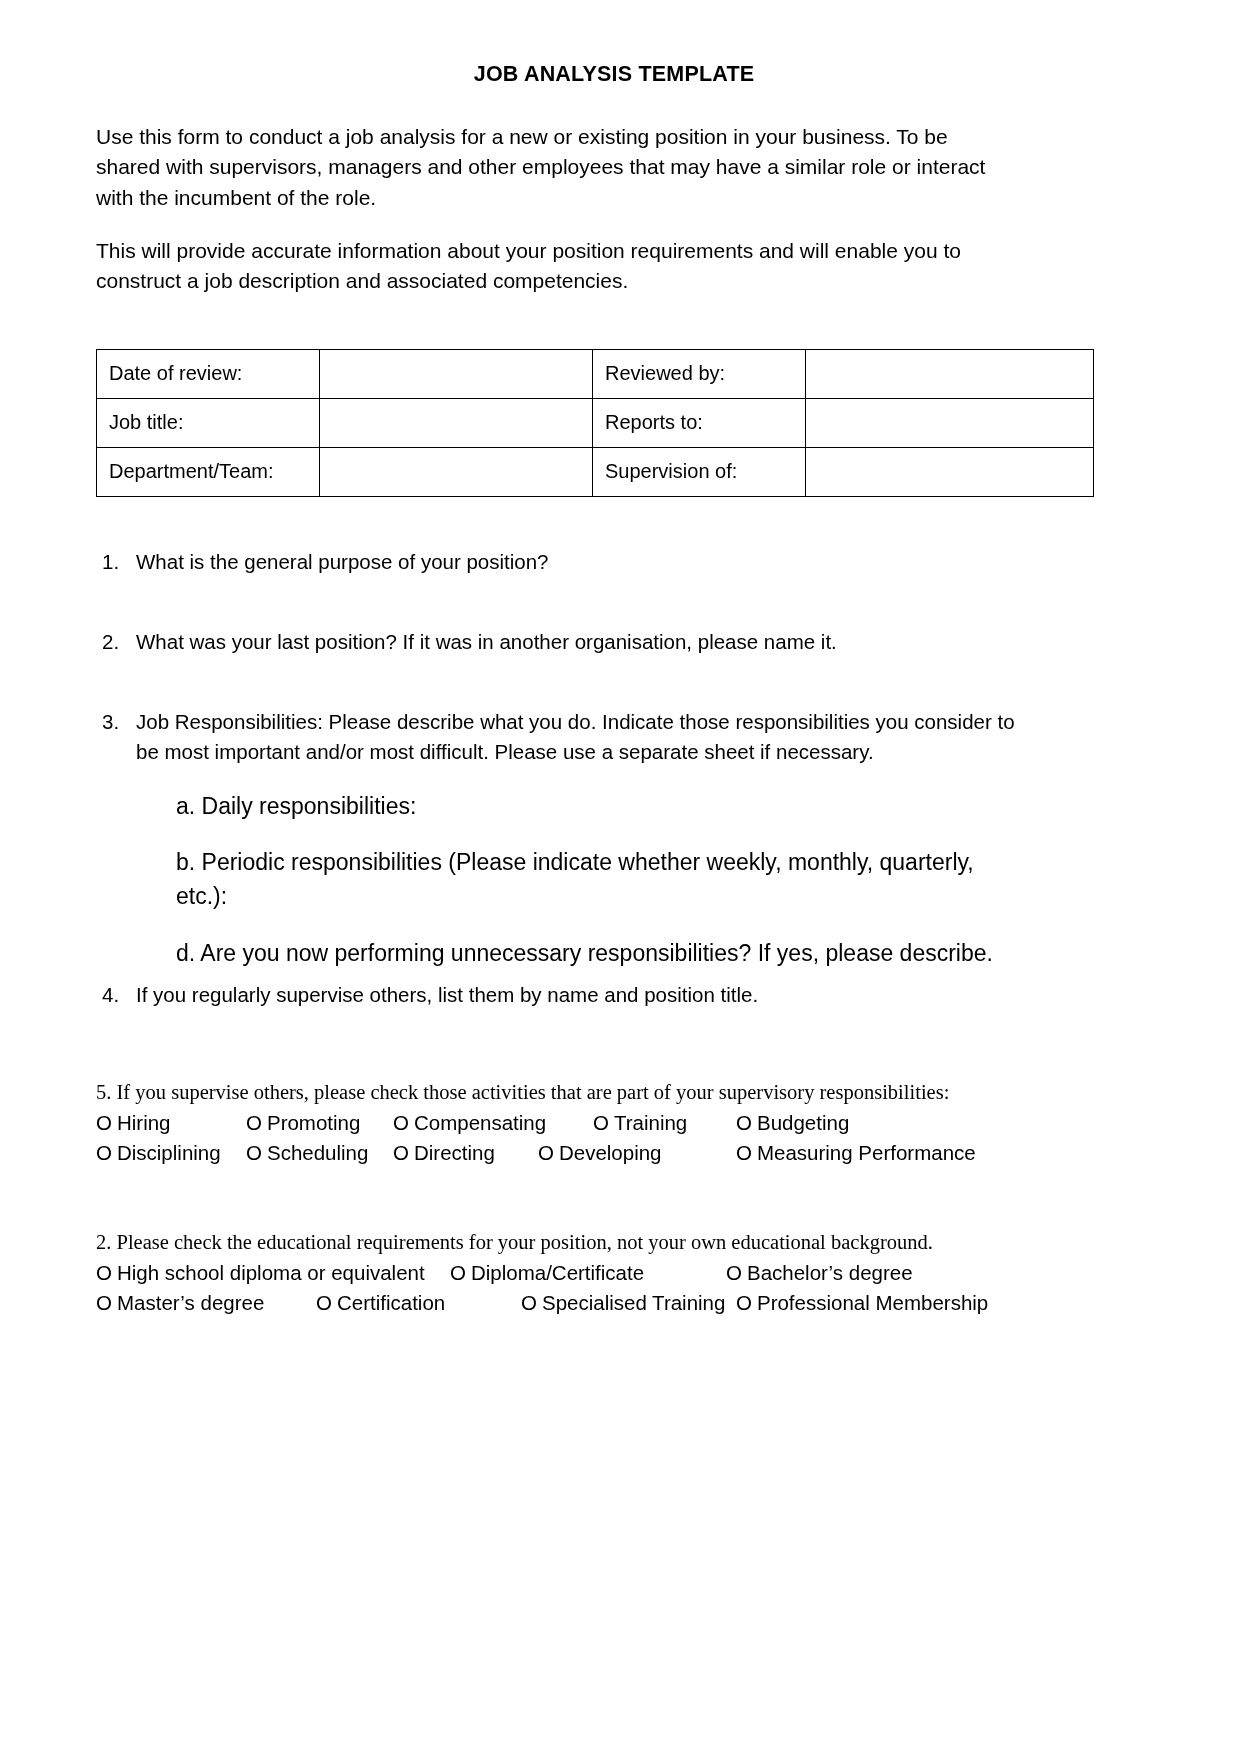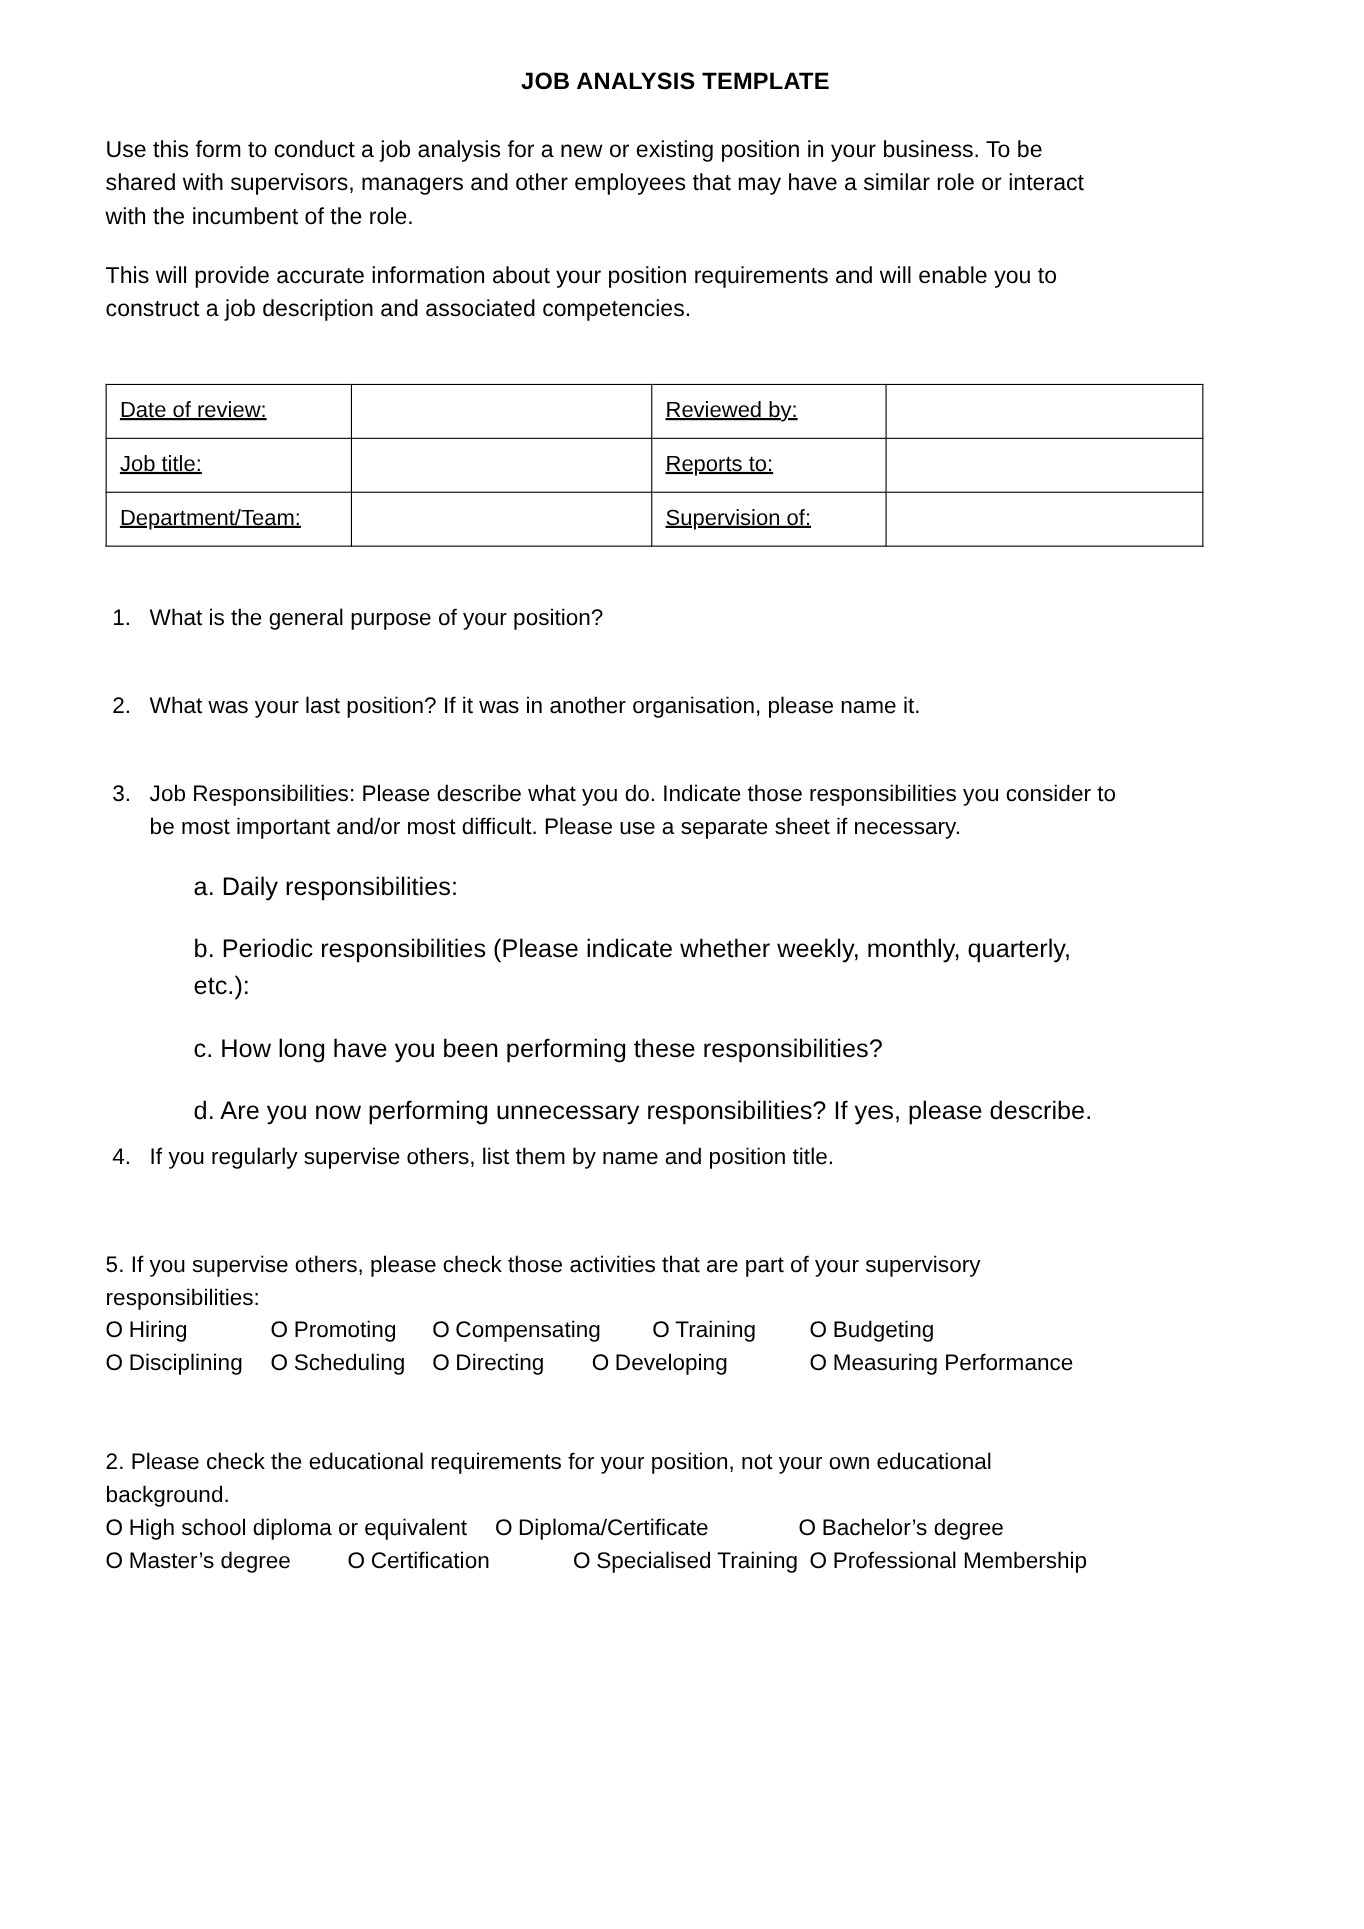--- a/index.html
+++ b/index.html
@@ -46,21 +46,20 @@
     margin-bottom: 0;
     table-layout: fixed;
   }
   .info-table td {
     border: 1.4px solid #000000;
     height: 40px;
     padding: 3px 10px 5px 12px;
     font-size: 20px;
     vertical-align: middle;
     line-height: 1.2;
-    text-decoration: underline;
   }
   .info-table td.label-a { width: 200px; }
   .info-table td.value-a { width: 250px; }
   .info-table td.label-b { width: 190px; }
   .info-table td.value-b { width: 265px; }
 
   
   .q-block { margin-top: 0; }
   .q-row {
     display: flex;
@@ -88,20 +87,21 @@
     max-width: 830px;
     margin-top: 23px;
   }
 
   
   .section-intro {
     font-size: 20.5px;
     line-height: 1.46;
     max-width: 880px;
     margin: 0;
+    font-family: Liberation Serif, serif;
   }
   .opt-row {
     display: flex;
     font-size: 20.5px;
     line-height: 1.46;
     white-space: nowrap;
   }
   .opt {
     display: inline-block;
   }
@@ -163,21 +163,20 @@
 
   <div class="spacer-lg"></div>
 
   <div class="q-block">
     <div class="q-row">
       <span class="q-num">3.</span>
       <span class="q-text">Job Responsibilities: Please describe what you do. Indicate those responsibilities you consider to be most important and/or most difficult. Please use a separate sheet if necessary.</span>
     </div>
     <div class="sub-item">a. Daily responsibilities:</div>
     <div class="sub-item">b. Periodic responsibilities (Please indicate whether weekly, monthly, quarterly, etc.):</div>
-    <div class="sub-item">c. How long have you been performing these responsibilities?</div>
     <div class="sub-item">d. Are you now performing unnecessary responsibilities? If yes, please describe.</div>
   </div>
 
   <div class="spacer-xs"></div>
 
   <div class="q-block">
     <div class="q-row">
       <span class="q-num">4.</span>
       <span class="q-text">If you regularly supervise others, list them by name and position title.</span>
     </div>

